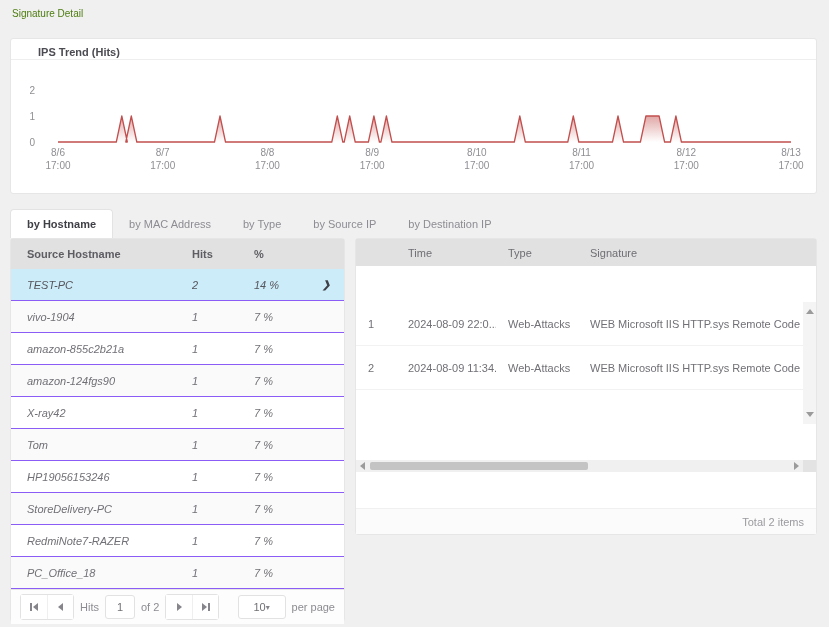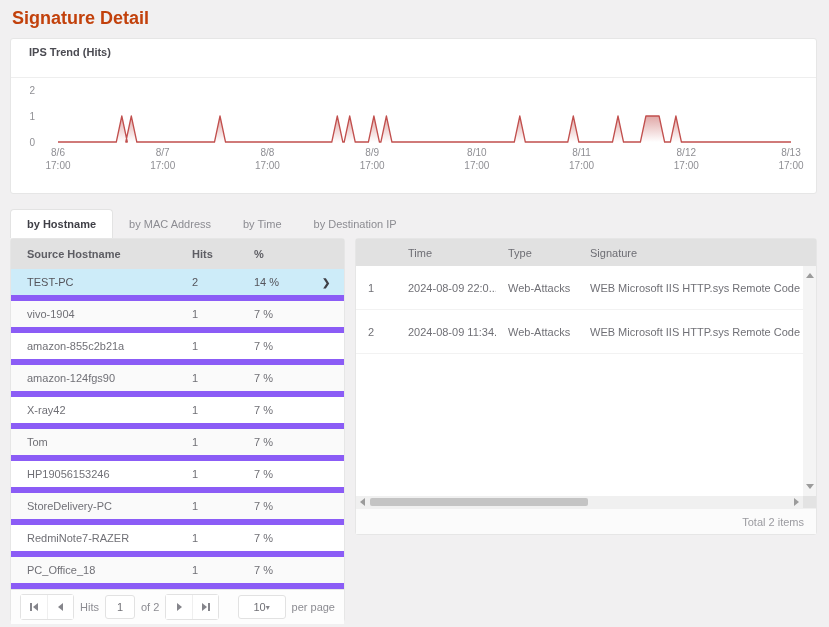--- a/index.html
+++ b/index.html
@@ -13,26 +13,26 @@
   }
   .panel {
     position: absolute;
     background: #fff;
     border: 1px solid #e6e6e6;
     border-radius: 3px;
   }
   
   .page-title {
     position: absolute; left: 12px; top: 8px;
-    font-size: 18px; font-weight: bold; color: #c2410c;
+    font-size: 10px; font-weight: normal; color: #4d7c0f;
   }
   
   #chartPanel { left: 10px; top: 38px; width: 807px; height: 156px; }
   .chart-title-bar {
-    height: 39px; line-height: 27px; padding-left: 18px;
+    height: 21px; line-height: 27px; padding-left: 27px;
     border-bottom: 1px solid #eeeeee;
     font-size: 11px; font-weight: bold; color: #4b4b52;
   }
   #chartSvg { position: absolute; left: 6px; top: 28px; }
   
   #tabs {
     position: absolute; left: 10px; top: 209px; height: 29px;
     display: flex; align-items: stretch;
   }
   .tab {
@@ -53,22 +53,23 @@
     align-items: center;
     padding-left: 16px;
   }
   .lt-header {
     height: 30px; background: #e1e1e1; flex: 0 0 30px;
     font-size: 11px; font-weight: bold; color: #5d5d63;
   }
   .lt-row {
     height: 32px; flex: 0 0 32px;
     font-size: 11px; color: #707076;
-    border-bottom: 6px solid #8b5cf6;
+    border-bottom: 1px solid #8b5cf6;
     cursor: pointer;
+    font-style: italic;
   }
   .lt-row:nth-child(even) { background: #fafafa; }
   .lt-row.selected { background: #cdecf9; color: #55555c; }
   .lt-chevron { font-size: 10px; font-weight: bold; color: #3f3f46; }
   .lt-footer {
     margin-top: auto; flex: 0 0 35px;
     border-top: 1px solid #e6e6e6;
     display: flex; align-items: center; gap: 6px;
     padding: 0 9px; font-size: 11px; color: #8c8c92; background: #fdfdfd;
   }
@@ -88,21 +89,21 @@
     width: 48px; height: 24px; border: 1px solid #e2e2e2; border-radius: 3px;
     display: flex; align-items: center; justify-content: center; 
     font-size: 11px; color: #707076; background: #fff; cursor: pointer;
     margin-left: auto;
   }
   .caret { font-size: 8px; color: #85858b; }
   .bar { width: 2px; height: 8px; background: #85858b; }
   .tri-l { width:0; height:0; border-top:4px solid transparent; border-bottom:4px solid transparent; border-right:5px solid #85858b; }
   .tri-r { width:0; height:0; border-top:4px solid transparent; border-bottom:4px solid transparent; border-left:5px solid #85858b; }
   
-  #rightPanel { left: 355px; top: 238px; width: 462px; height: 297px; display: flex; flex-direction: column; }
+  #rightPanel { left: 355px; top: 238px; width: 462px; height: 297px; display: flex; flex-direction: column; gap: 36px; }
   .rt-header {
     flex: 0 0 27px; background: #e1e1e1;
     display: grid; grid-template-columns: 40px 100px 82px 1fr 13px;
     align-items: center; font-size: 11px; color: #6e6e74;
   }
   .rt-header span { padding-left: 12px; }
   .rt-body { flex: 1; display: flex; overflow: hidden; }
   .rt-rows { flex: 1; }
   .rt-row {
     display: grid; grid-template-columns: 40px 100px 82px 1fr;
@@ -161,21 +162,22 @@
       <text x="669.2857142857143" y="102" text-anchor="middle" font-size="10" fill="#8f8f94">17:00</text>
       <text x="774" y="89" text-anchor="middle" font-size="10" fill="#8f8f94">8/13</text>
       <text x="774" y="102" text-anchor="middle" font-size="10" fill="#8f8f94">17:00</text>
       <path d="M 41 75 L 99.3 75 L 104.8 49 L 104.8 49 L 110.3 75 L 108.8 75 L 114.3 49 L 114.3 49 L 119.8 75 L 197.5 75 L 203.0 49 L 203.0 49 L 208.5 75 L 314.8 75 L 320.3 49 L 320.3 49 L 325.8 75 L 327.2 75 L 332.7 49 L 332.7 49 L 338.2 75 L 351.4 75 L 356.9 49 L 356.9 49 L 362.4 75 L 363.9 75 L 369.4 49 L 369.4 49 L 374.9 75 L 497.3 75 L 502.8 49 L 502.8 49 L 508.3 75 L 550.8 75 L 556.3 49 L 556.3 49 L 561.8 75 L 595.5 75 L 601.0 49 L 601.0 49 L 606.5 75 L 623.4 75 L 628.9 49 L 642.1 49 L 647.6 75 L 653.4 75 L 658.9 49 L 658.9 49 L 664.4 75 L 774 75" fill="url(#chartGrad)" stroke="#c14f4d" stroke-width="1.3" stroke-linejoin="round"></path>
     </svg>
 </div>
 
 <div id="tabs">
     <div class="tab active">by Hostname</div>
     <div class="tab">by MAC Address</div>
-    <div class="tab">by Time</div>
+    <div class="tab">by Type</div>
+    <div class="tab">by Source IP</div>
     <div class="tab">by Destination IP</div>
   </div>
 
 <div class="panel" id="leftPanel">
   <div class="lt-header">
     <span>Source Hostname</span>
     <span>Hits</span>
     <span>%</span>
     <span></span>
   </div>

